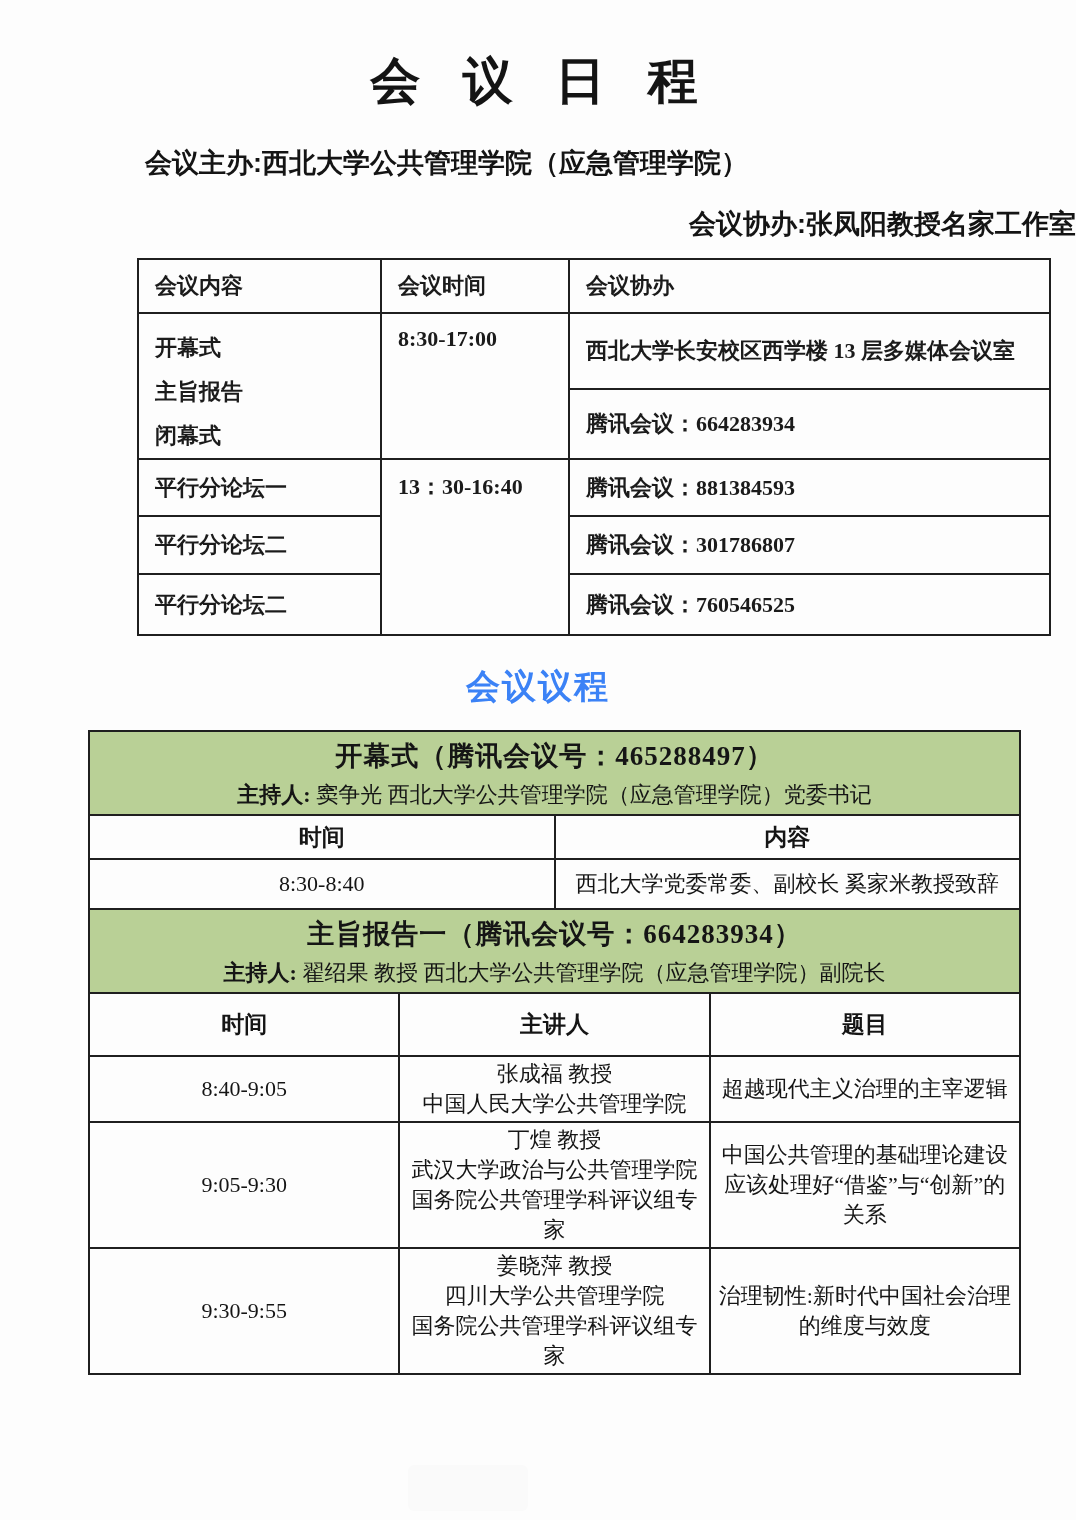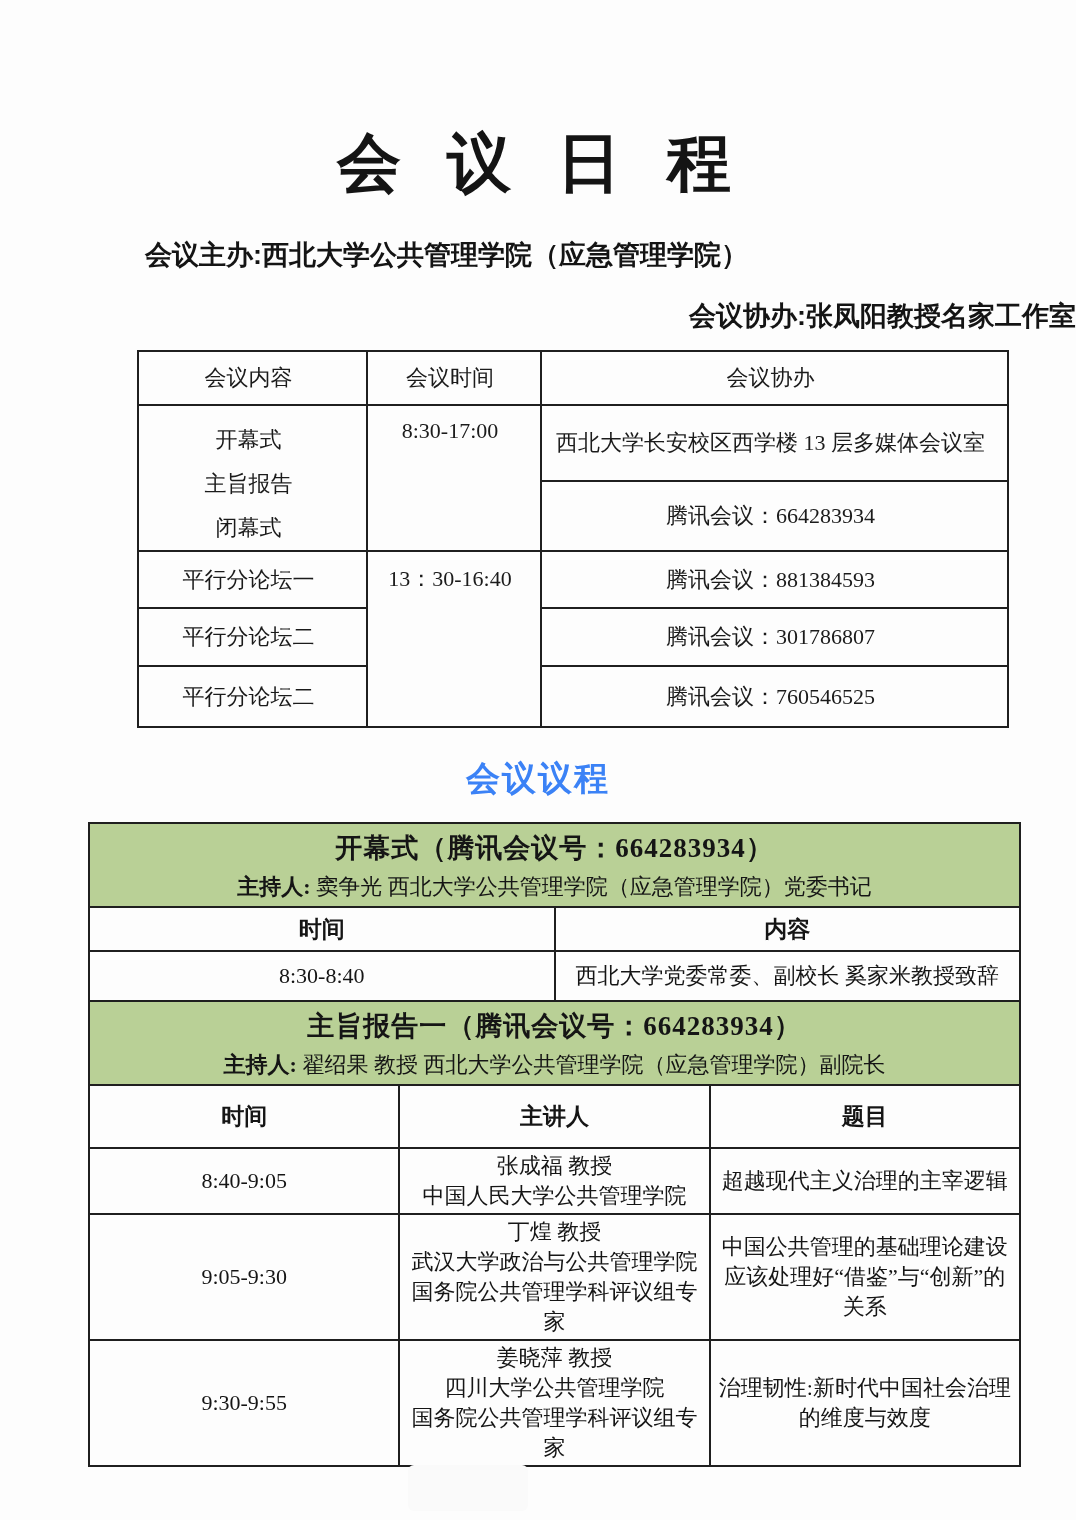--- a/index.html
+++ b/index.html
@@ -10,23 +10,23 @@
   .page{
     position:relative;
     width:1076px;height:1520px;
     background:#fdfdfd;
     font-family:"Liberation Serif","DejaVu Serif",serif;
     color:#111;
     overflow:hidden;
   }
   
   .main-title{
-    padding-top:120px;
+    padding-top:48px;
     text-align:center;
-    font-size:64px;
+    font-size:50px;
     font-weight:700;
     letter-spacing:8px;
     word-spacing:14px;
     color:#141414;
   }
   .host-line{
     margin:30px 0 0 145px;
     font-family:"Liberation Sans","DejaVu Sans",sans-serif;
     font-size:27px;
     font-weight:700;
@@ -36,23 +36,23 @@
   
   table{border-collapse:collapse;}
   .overview{
     margin:16px 0 0 137px;
     width:828px;
     table-layout:fixed;
   }
   .overview th,.overview td{
     border:2px solid var(--border-dark);
     font-size:22px;
-    font-weight:400;
-    text-align:center;
-    padding:0 10px 0 2px;
+    font-weight:700;
+    text-align:left;
+    padding:0 10px 0 16px;
     color:#1b1b1b;
   }
   .overview .col-a{width:215px;}
   .overview .col-b{width:160px;}
   .overview .col-c{width:453px;}
   .overview .hdr-row{height:54px;}
   .overview .cell-top{vertical-align:top;padding-top:12px;}
   .session-items div{line-height:44px;}
   .loc-row{height:68px;}
   .online-row{height:62px;}
@@ -162,21 +162,21 @@
     </tr>
   </tbody>
     </table>
 
   <div class="agenda-heading">会议议程</div>
 
   <table class="agenda opening">
     <tbody>
         <tr>
       <td colspan="2" class="banner-cell">
-        <div class="banner-title">开幕式（腾讯会议号：664283934）</div>
+        <div class="banner-title">开幕式（腾讯会议号：465288497）</div>
         <div class="banner-host">
           <span class="label">主持人:</span>
           <span>窦争光  西北大学公共管理学院（应急管理学院）党委书记</span>
         </div>
       </td>
     </tr>
     <tr class="op-hdr">
       <th class="col-time">时间</th>
       <th class="op-col-content">内容</th>
     </tr>

